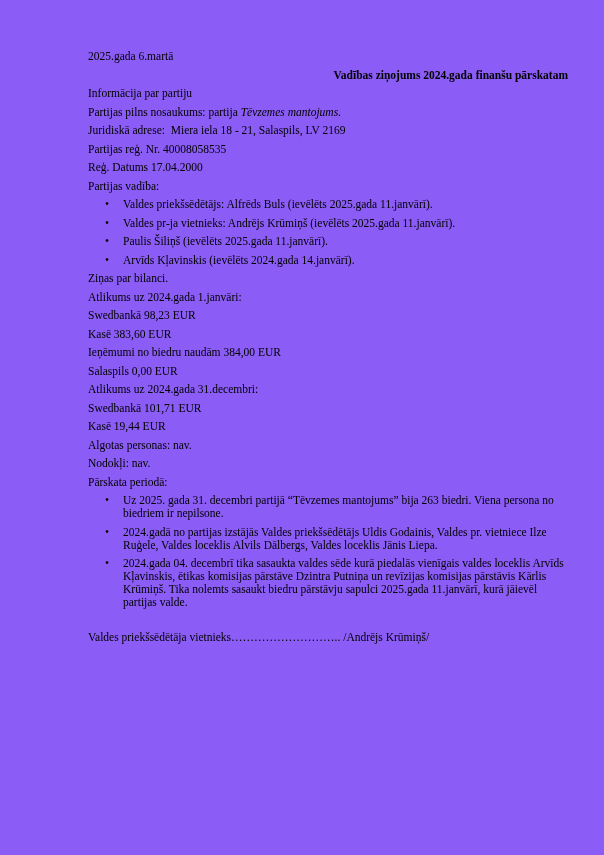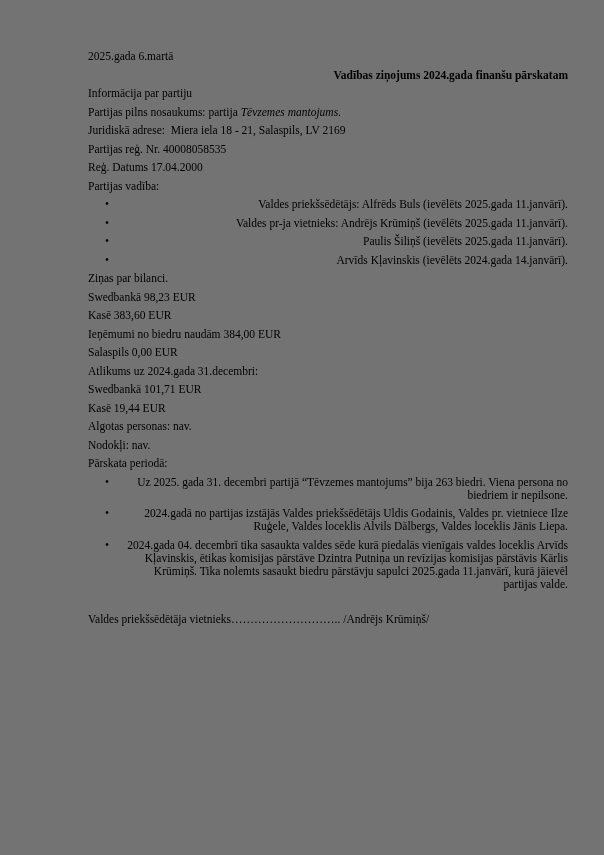--- a/index.html
+++ b/index.html
@@ -12,21 +12,21 @@
     height: 855px;
     font-family: "Liberation Serif", "DejaVu Serif", serif;
     color: #000000;
     overflow: hidden;
   }
   .page {
     box-sizing: border-box;
     width: 604px;
     height: 855px;
     padding: 50px 36px 40px 88px;
-    background: #737373;
+    background: #8b5cf6;
   }
   .page p {
     margin: 0 0 5.5px 0;
     font-size: 11.5px;
     line-height: 13px;
     white-space: pre-wrap;
   }
   .title {
     text-align: right;
     font-weight: bold;
@@ -37,21 +37,20 @@
   .subtitle {
     text-align: left;
     font-size: 12.5px;
     line-height: 14px;
     margin: 0 0 7px 0;
   }
   ul.bullets {
     list-style: none;
     margin: 0;
     padding: 0;
-    text-align: right;
   }
   ul.bullets li {
     position: relative;
     padding-left: 35px;
     margin: 0 0 5.5px 0;
     font-size: 11.5px;
     line-height: 13px;
   }
   ul.bullets li::before {
     content: "\2022";
@@ -88,20 +87,21 @@
 
   <ul class="bullets">
     <li>Valdes priekšsēdētājs: Alfrēds Buls (ievēlēts 2025.gada 11.janvārī).</li>
     <li>Valdes pr-ja vietnieks: Andrējs Krūmiņš (ievēlēts 2025.gada 11.janvārī).</li>
     <li>Paulis Šiliņš (ievēlēts 2025.gada 11.janvārī).</li>
     <li>Arvīds Kļavinskis (ievēlēts 2024.gada 14.janvārī).</li>
   </ul>
 
   <p>Ziņas par bilanci.</p>
 
+  <p>Atlikums uz 2024.gada 1.janvāri:</p>
   <p>Swedbankā 98,23 EUR</p>
   <p>Kasē 383,60 EUR</p>
   <p>Ieņēmumi no biedru naudām 384,00 EUR</p>
   <p>Salaspils 0,00 EUR</p>
   <p>Atlikums uz 2024.gada 31.decembri:</p>
   <p>Swedbankā 101,71 EUR</p>
   <p>Kasē 19,44 EUR</p>
   <p>Algotas personas: nav.</p>
   <p>Nodokļi: nav.</p>
 

